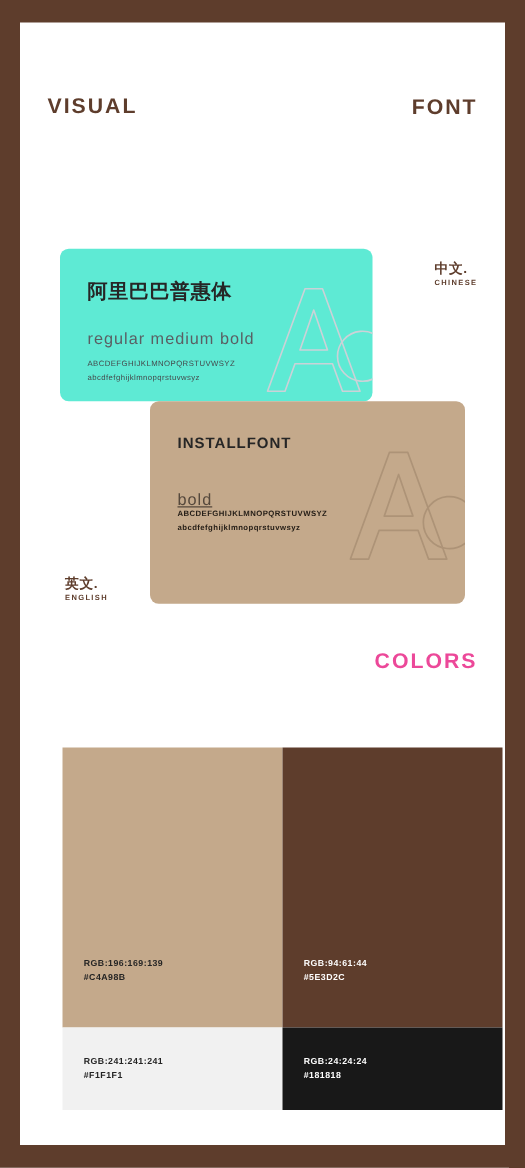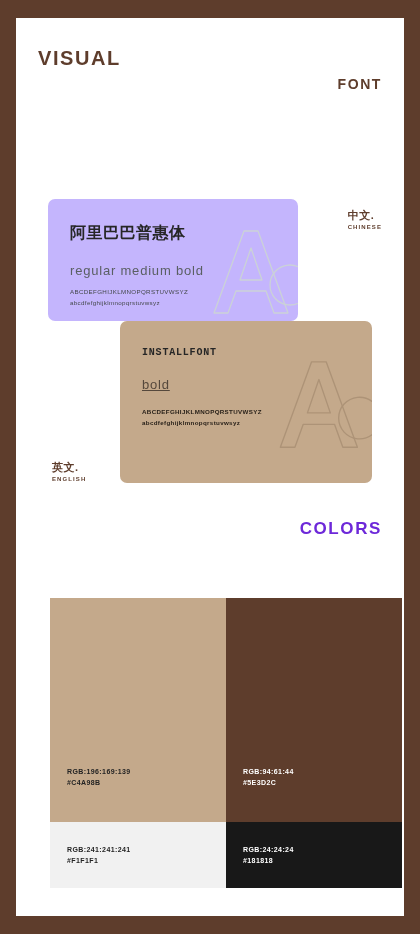--- a/index.html
+++ b/index.html
@@ -20,42 +20,42 @@
   .page {
     position:absolute;
     left:16px; top:18px;
     width:388px; height:898px;
     background:#FFFFFF;
   }
 
   
   .title-block {
     position:absolute;
-    left:22px; top:28px;
+    left:22px; top:54px;
     color:#5E3D2C;
-    font-size:20px;
+    font-size:17px;
     font-weight:bold;
     letter-spacing:1.6px;
     line-height:25px;
   }
   .title-block span { display:block; }
 
   .font-heading {
     position:absolute;
     right:22px; top:58px;
     color:#5E3D2C;
-    font-size:14px;
+    font-size:17px;
     font-weight:bold;
     letter-spacing:1.6px;
   }
 
   .colors-heading {
     position:absolute;
     right:22px; top:501px;
-    color:#6d28d9;
+    color:#ec4899;
     font-size:17px;
     font-weight:bold;
     letter-spacing:1.6px;
   }
 
   
   .lang-label { position:absolute; color:#5E3D2C; }
   .lang-label .cjk {
     display:block;
     font-size:11px;
@@ -76,55 +76,54 @@
 
   
   .card {
     position:absolute;
     border-radius:7px;
     overflow:hidden;
   }
   .card-cn {
     left:32px; top:181px;
     width:250px; height:122px;
-    background:#c4b5fd;
+    background:#5eead4;
   }
   .card-en {
     left:104px; top:303px;
     width:252px; height:162px;
     background:#C4A98B;
   }
 
   .card-title {
     position:absolute;
     font-weight:bold;
     color:#262626;
     z-index:3;
   }
   .card-cn .card-title {
     left:22px; top:24px;
     font-size:16px;
     letter-spacing:0.5px;
   }
   .card-en .card-title {
     left:22px; top:26px;
-    font-size:10px;
+    font-size:12px;
     letter-spacing:0.8px;
-    font-family:Liberation Mono, monospace;
   }
 
   .card-weights {
     position:absolute;
     color:#5a5f63;
     z-index:3;
     font-size:13px;
     letter-spacing:0.8px;
   }
   .card-cn .card-weights { left:22px; top:64px; }
-  .card-en .card-weights { left:22px; top:56px; color:#55483c;text-decoration:underline; }
+  .card-en .card-weights { left:22px; top:71px; color:#55483c;text-decoration:underline; }
 
   .card-alphabet {
     position:absolute;
     z-index:3;
     line-height:11px;
   }
   .card-cn .card-alphabet {
     left:22px; top:87px;
     color:#44484b;
     font-size:6.2px;

